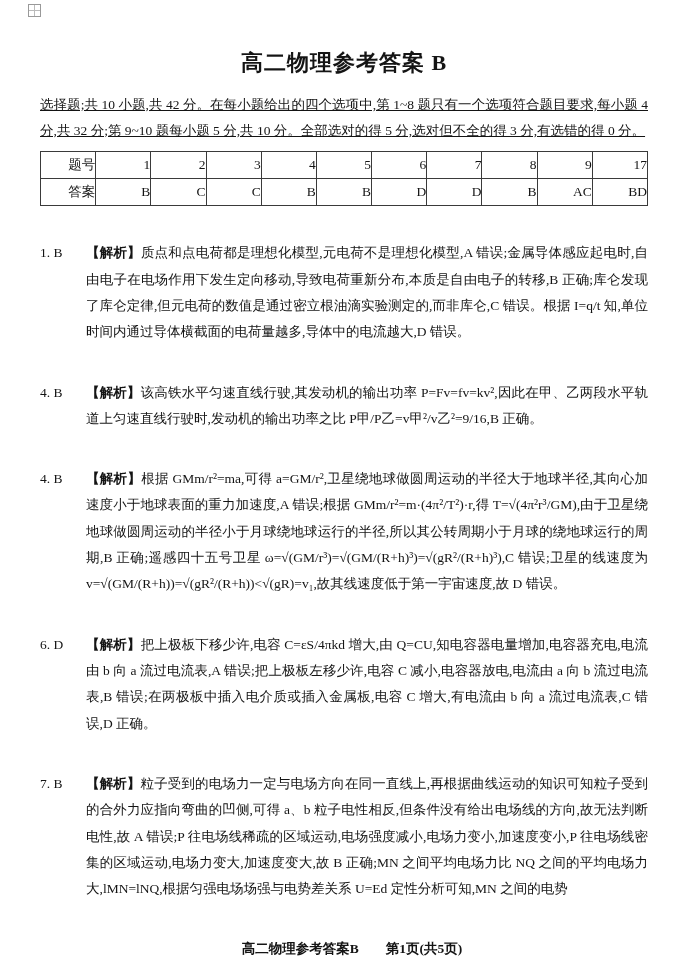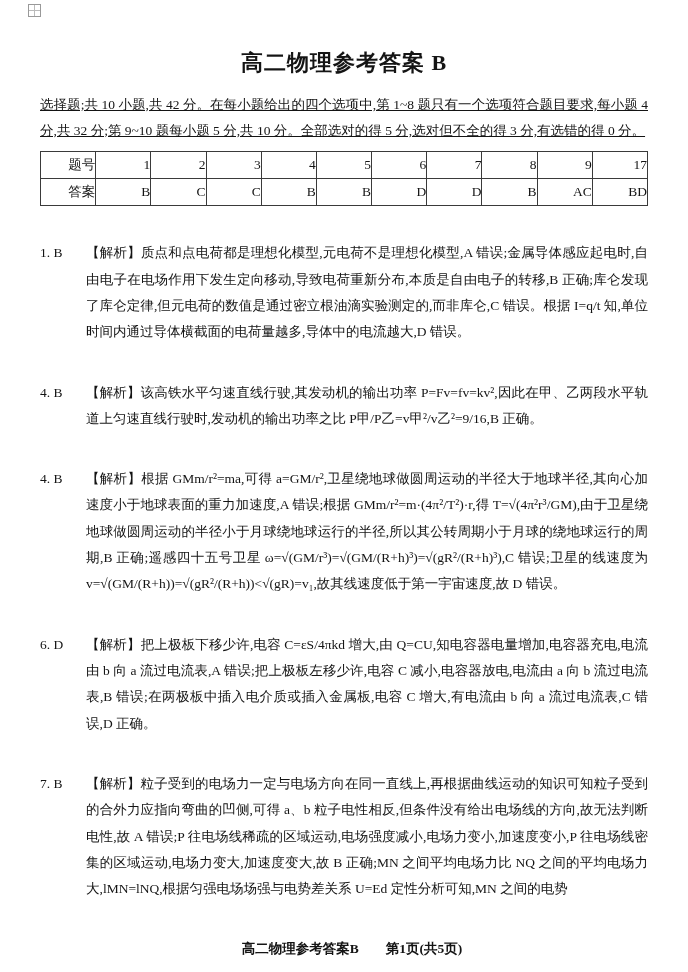--- a/index.html
+++ b/index.html
@@ -68,21 +68,21 @@
   }
   .sol-num {
     flex: 0 0 46px;
     white-space: nowrap;
   }
   .sol-text {
     flex: 1;
     text-align: justify;
   }
   .sol-tag {
-    font-weight: normal;
+    font-weight: bold;
   }
   .footer {
     position: absolute;
     bottom: 14px;
     left: 8px;
     width: 100%;
     text-align: center;
     font-size: 13.5px;
     font-weight: bold;
   }

